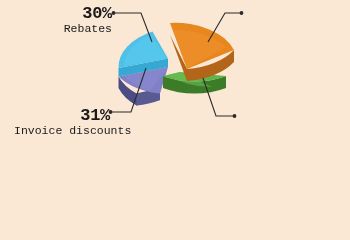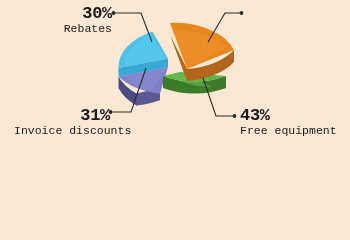--- a/index.html
+++ b/index.html
@@ -176,18 +176,14 @@
   <div class="label-group" id="label-rebates">
     <span class="pct">30%</span>
     <span class="sub">Rebates</span>
   </div>
 
   <div class="label-group" id="label-invoice-discounts">
     <span class="pct">31%</span>
     <span class="sub">Invoice discounts</span>
   </div>
 
-  <div class="label-group" id="label-free-equipment">
-    <span class="pct">43%</span>
-    <span class="sub">Free equipment</span>
-  </div>
 
 </div>
 
 </body></html>

